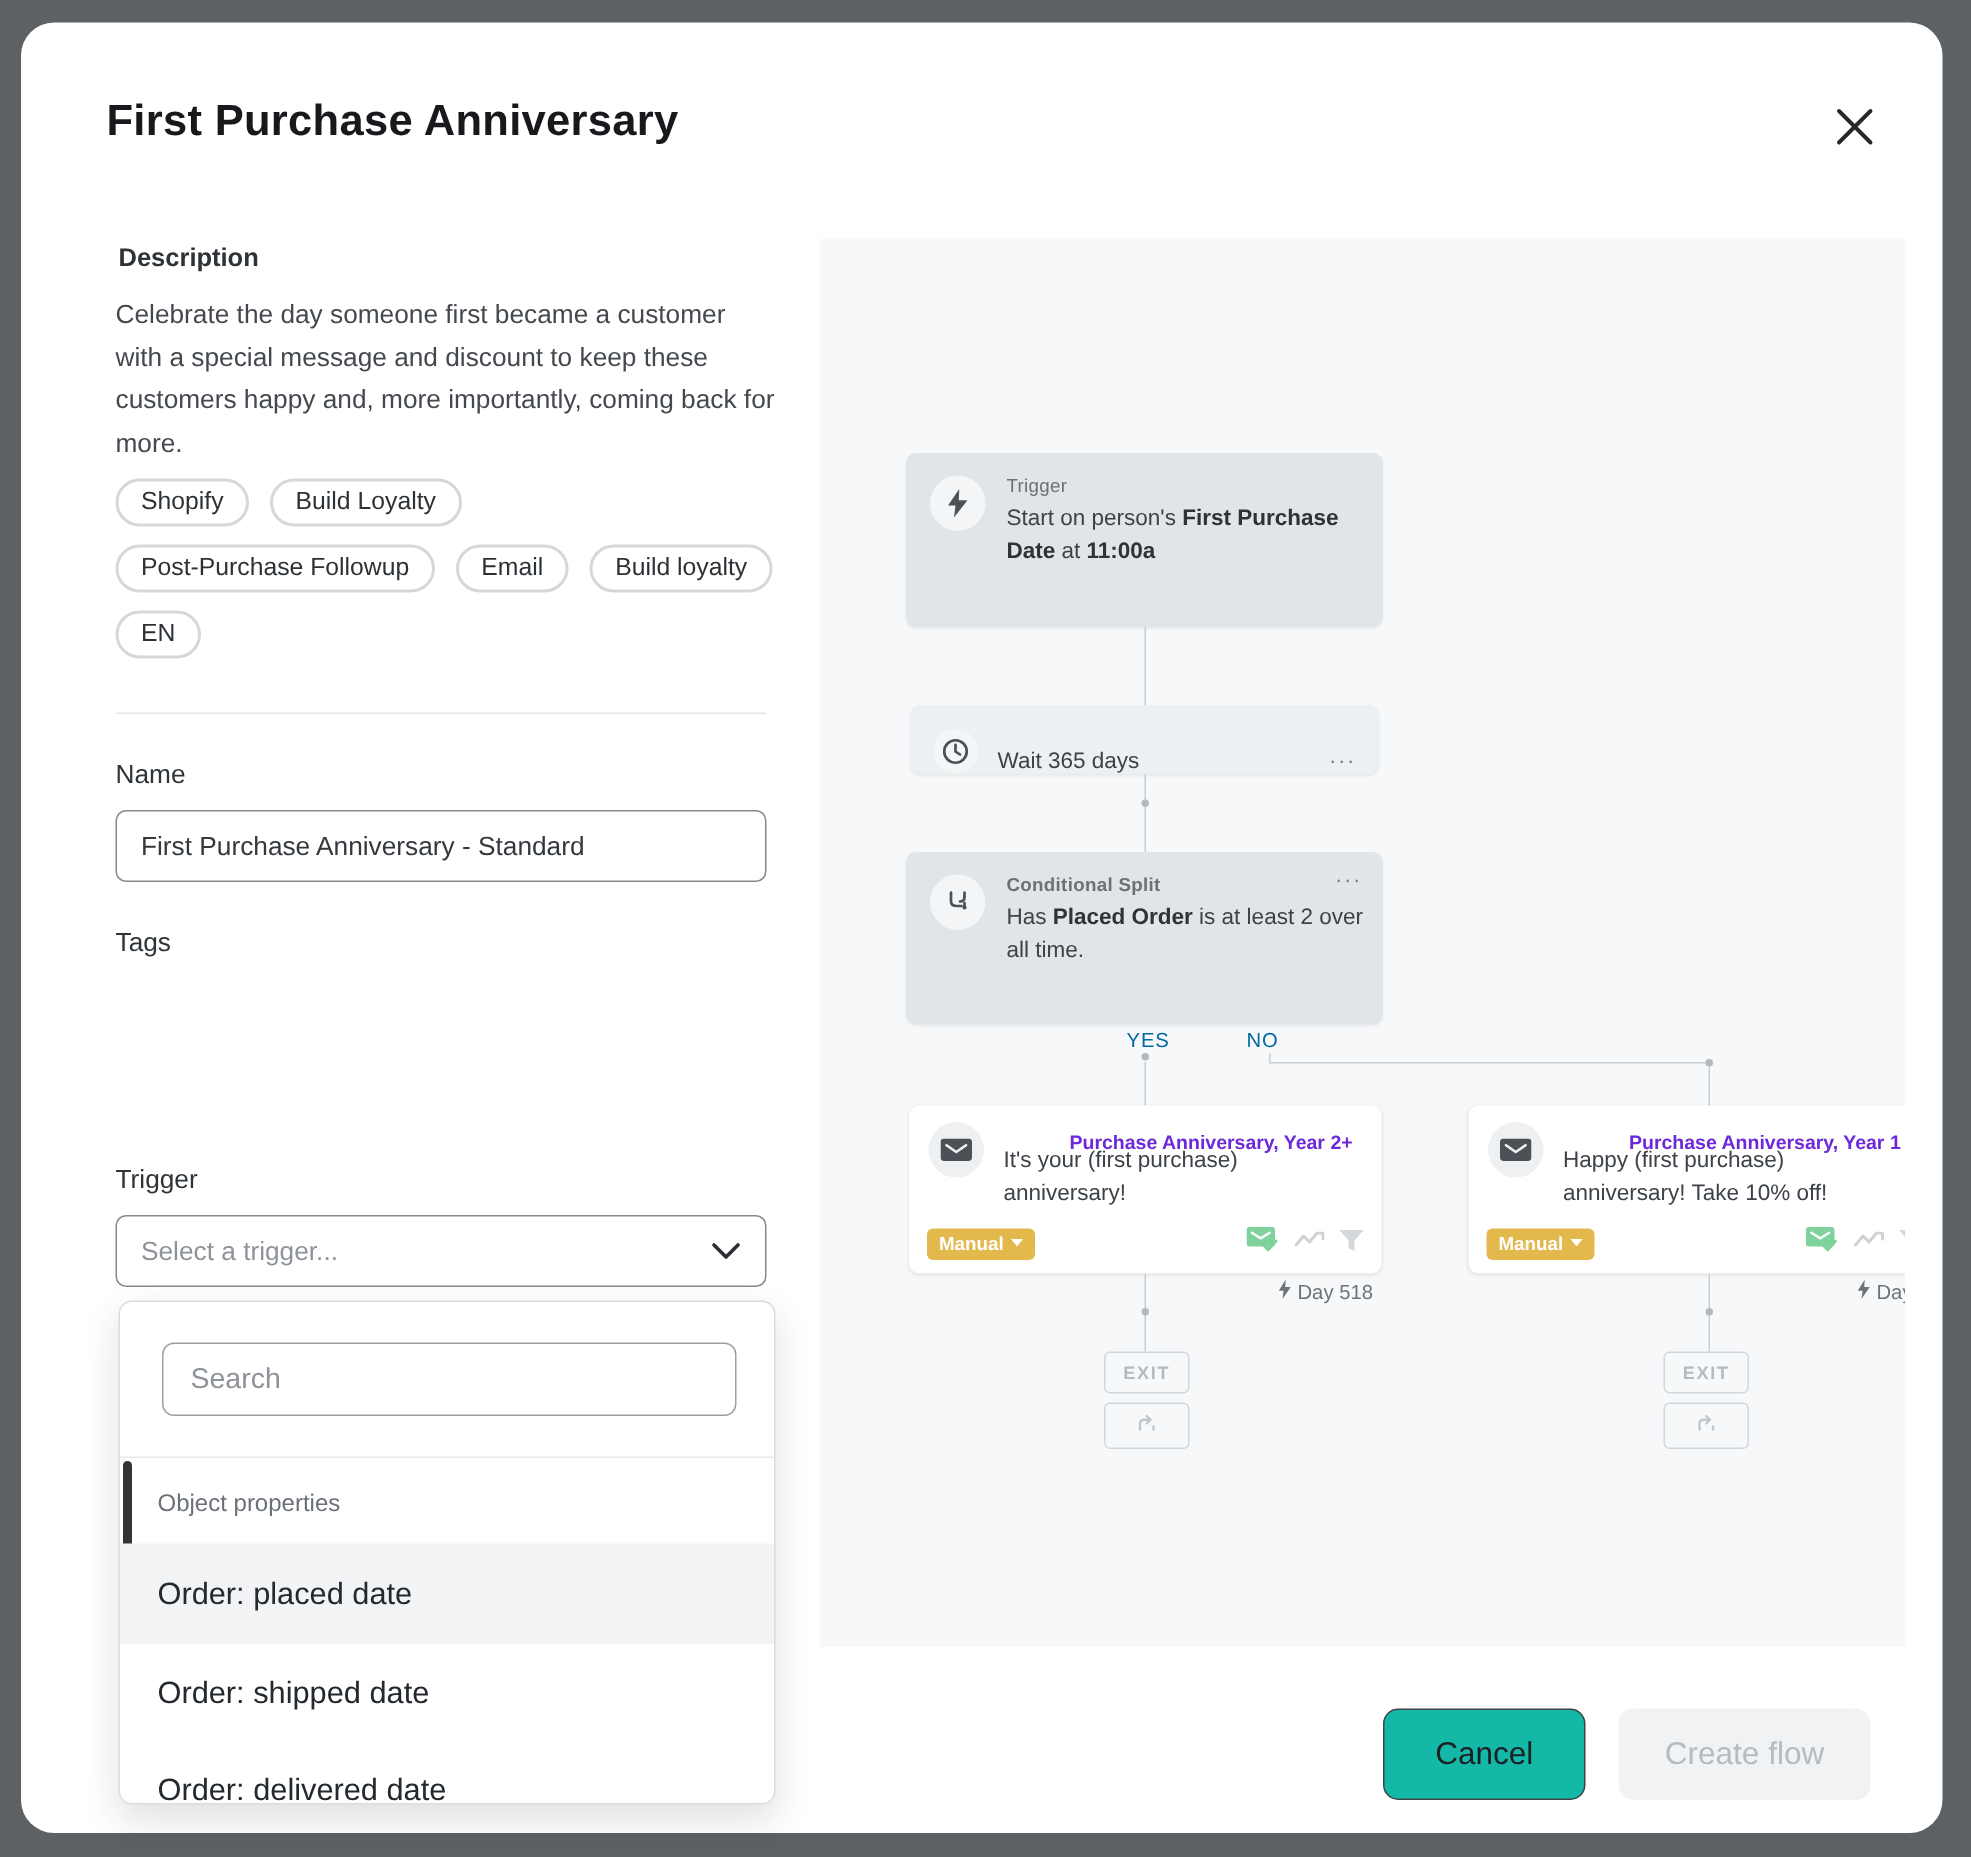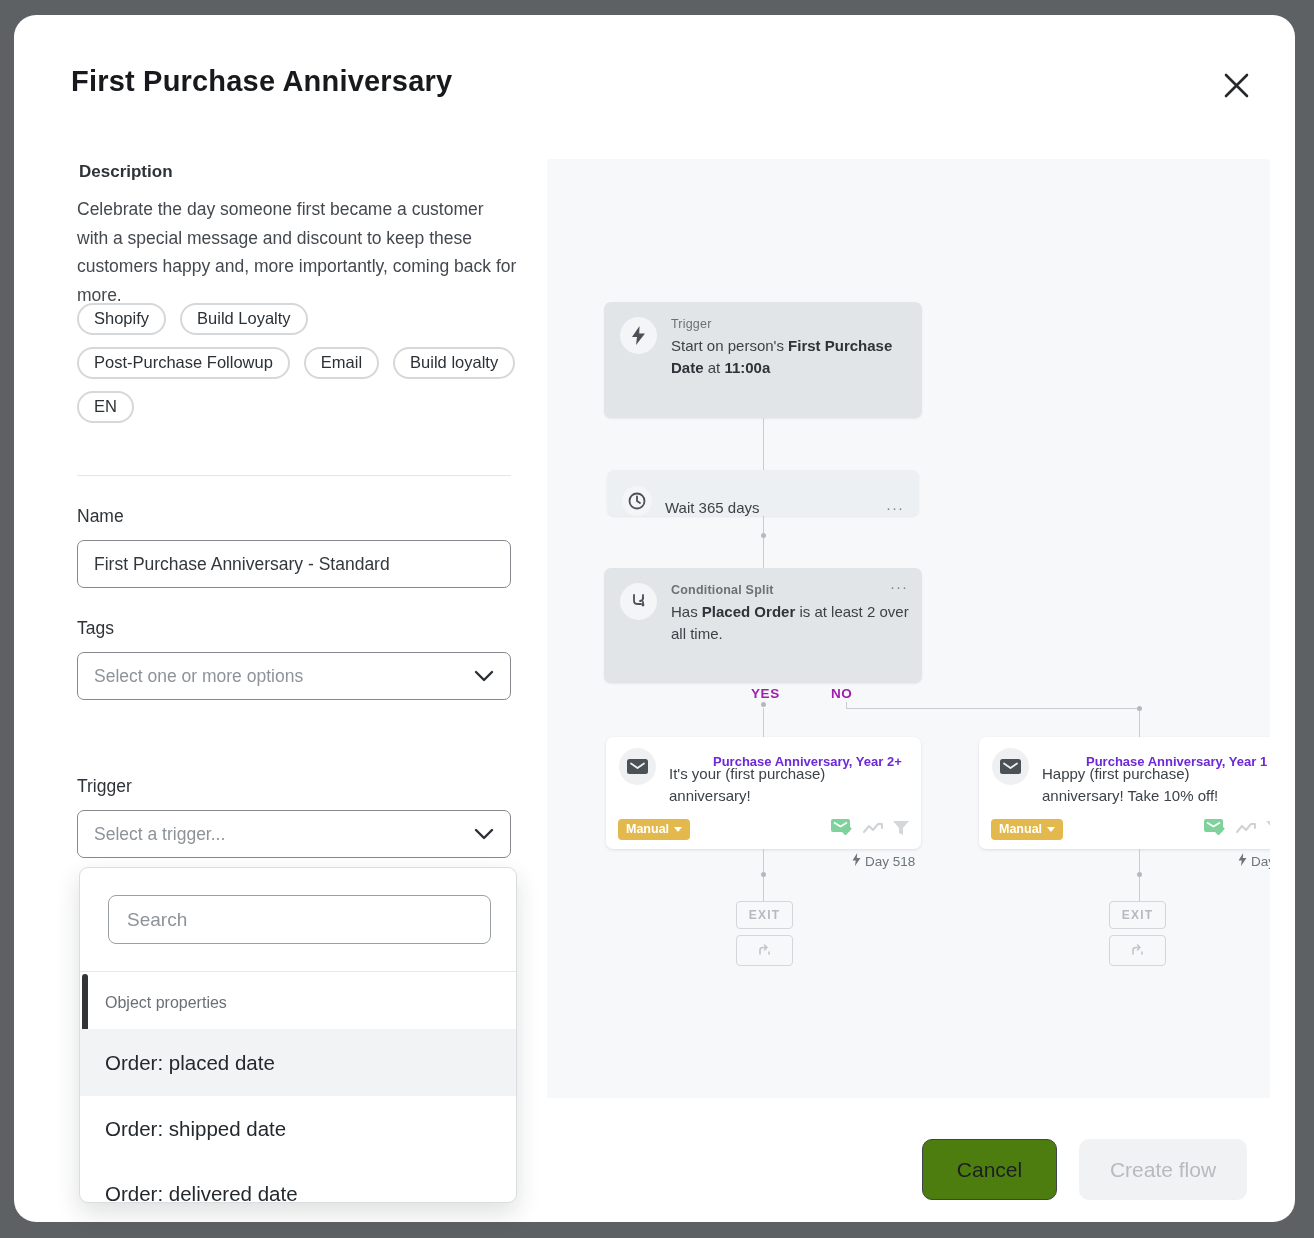--- a/index.html
+++ b/index.html
@@ -9,21 +9,21 @@
   .screen { position:absolute; inset:0; }
 
   .modal { position:absolute; left:14px; top:15px; width:1281px; height:1207px;
            background:#ffffff; border-radius:22px; }
 
   .modal-title { position:absolute; left:57px; top:50px; font-size:29px; font-weight:700; color:#17191c; letter-spacing:.2px; }
   .close-btn { position:absolute; left:1200px; top:50px; width:44px; height:44px; display:flex; align-items:center; justify-content:center; cursor:pointer; }
   .section-label { position:absolute; font-size:17px; font-weight:700; color:#2e3338; }
   .desc-label { left:65px; top:147px; }
   .desc-text { position:absolute; left:63px; top:180px; width:440px; font-size:17.5px; line-height:28.5px; color:#44494f; }
-  .chips { position:absolute; left:63px; top:288px; width:440px; display:flex; flex-wrap:wrap; column-gap:14px; row-gap:12px; }
+  .chips { position:absolute; left:63px; top:304px; width:440px; display:flex; flex-wrap:wrap; column-gap:14px; row-gap:12px; }
   .chip { border:2px solid #d5d8db; border-radius:18px; padding:4px 15px 5px 15px; font-size:16.5px; color:#2c3136; white-space:nowrap; background:#fff; }
   .divider { position:absolute; left:63px; top:460px; width:434px; height:0; border-top:1px solid #e4e6e8; }
 
   .field-label { position:absolute; left:63px; font-size:17.5px; color:#2e3338; }
   .name-label { top:491px; }
   .tags-label { top:603px; }
   .trigger-label { top:761px; }
 
   .text-input, .fake-select {
     position:absolute; left:63px; width:434px; height:48px;
@@ -73,21 +73,21 @@
 
   .wait-node { left:60px; top:311px; width:312px; height:46px; display:flex; align-items:flex-end; gap:13px; padding:0 15px; }
   .wait-label { font-size:15px; color:#3c4248; }
   .wait-circle { width:30px; height:30px; }
 
   .split-node { left:57px; top:409px; width:318px; height:115px; padding:15px 16px; display:flex; gap:14px; }
 
   .menu-dots { position:absolute; top:10px; right:14px; font-size:15px; letter-spacing:1px; color:#7c8287; cursor:pointer; }
   .wait-dots { position:static; margin-left:auto; }
 
-  .yes-label, .no-label { position:absolute; top:527px; font-size:13.5px; font-weight:700; color:#a21caf; letter-spacing:.6px; }
+  .yes-label, .no-label { position:absolute; top:527px; font-size:13.5px; font-weight:400; color:#0369a1; letter-spacing:.6px; }
   .yes-label { left:204px; }
   .no-label { left:284px; }
 
   .fline { position:absolute; background:#c9cdd1; }
   .fdot { position:absolute; width:5px; height:5px; border-radius:50%; background:#b4b9be; }
 
   .email-card { position:absolute; top:578px; width:315px; height:112px; padding:11px 13px; }
   .email-left { left:59px; }
   .email-right { left:432px; }
   .email-head { display:flex; gap:13px; }
@@ -105,21 +105,21 @@
 
   .exit-box { position:absolute; width:57px; height:28px; border:1px solid #d3d7da; border-radius:4px;
               display:flex; align-items:center; justify-content:center; font-size:12px; font-weight:700;
               letter-spacing:1.2px; color:#b4bac0; }
   .branch-box { position:absolute; width:57px; height:31px; border:1px solid #d3d7da; border-radius:4px;
                 display:flex; align-items:center; justify-content:center; cursor:pointer; }
 
   
   .btn { position:absolute; top:1124px; height:61px; border-radius:10px; font-size:21px; display:flex;
          align-items:center; justify-content:center; cursor:pointer; font-family:"Liberation Sans", sans-serif; }
-  .btn-cancel { left:908px; width:135px; background:#4d7c0f; border:1.5px solid #3f4449; color:#1c1f22; }
+  .btn-cancel { left:908px; width:135px; background:#14b8a6; border:1.5px solid #3f4449; color:#1c1f22; }
   .btn-create { left:1065px; width:168px; background:#f1f2f3; border:none; color:#b6bbc0; cursor:default; }
 </style>
 </head>
 <body>
 
 <div class="screen">
   <div class="modal">
 
     <div class="modal-title">First Purchase Anniversary</div>
 
@@ -142,28 +142,20 @@
       <span class="chip">Build loyalty</span>
       <span class="chip">EN</span>
     </div>
 
     <div class="divider"></div>
 
     <div class="field-label name-label">Name</div>
     <input class="text-input name-input" value="First Purchase Anniversary - Standard" style="">
 
     <div class="field-label tags-label">Tags</div>
-    <div class="fake-select tags-select">
-      <span class="placeholder">Select one or more options</span>
-      <span class="chev">
-        <svg width="20" height="12" viewBox="0 0 20 12">
-            <path d="M2 2 L10 10 L18 2" fill="none" stroke="#2b2f33" stroke-width="2.4" stroke-linecap="round" stroke-linejoin="round"></path>
-          </svg>
-      </span>
-    </div>
 
     <div class="field-label trigger-label">Trigger</div>
     <div class="fake-select trigger-select">
       <span class="placeholder">Select a trigger...</span>
       <span class="chev">
         <svg width="20" height="12" viewBox="0 0 20 12">
             <path d="M2 2 L10 10 L18 2" fill="none" stroke="#2b2f33" stroke-width="2.4" stroke-linecap="round" stroke-linejoin="round"></path>
           </svg>
       </span>
     </div>

